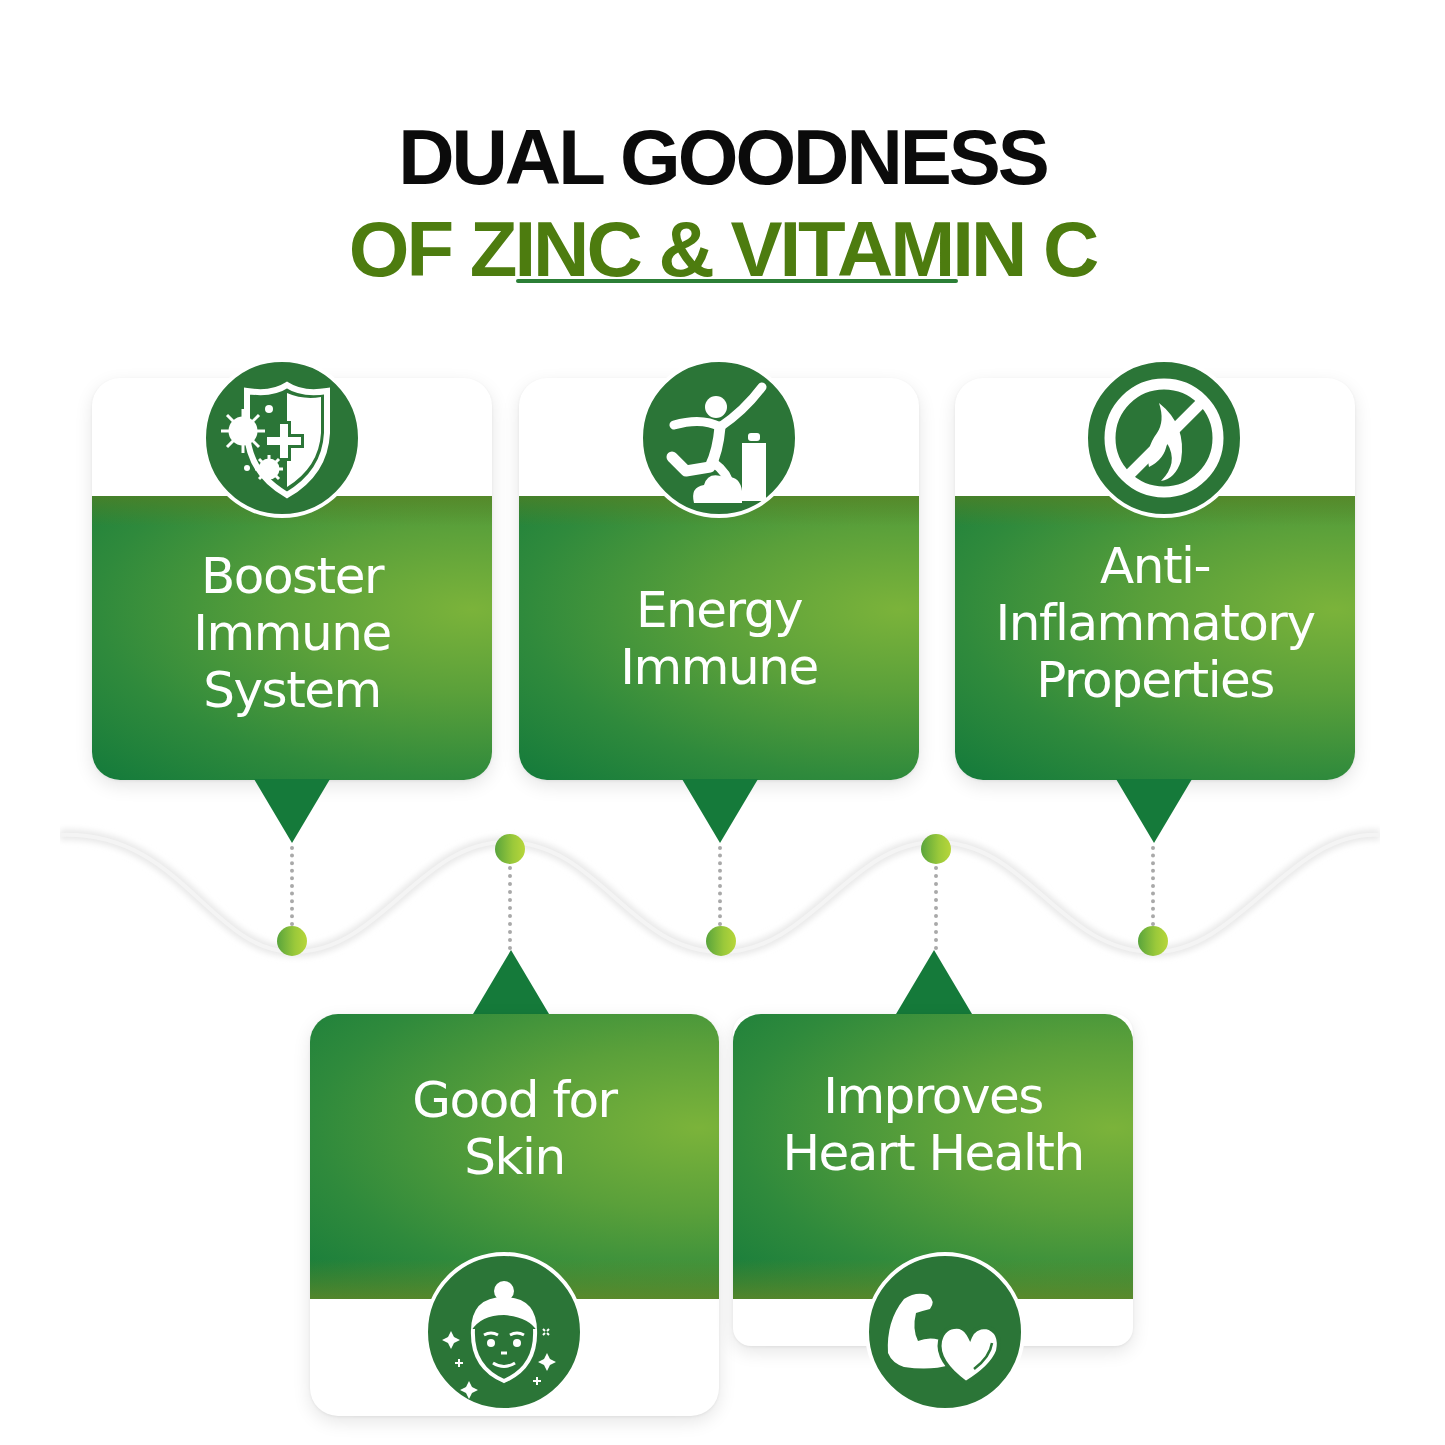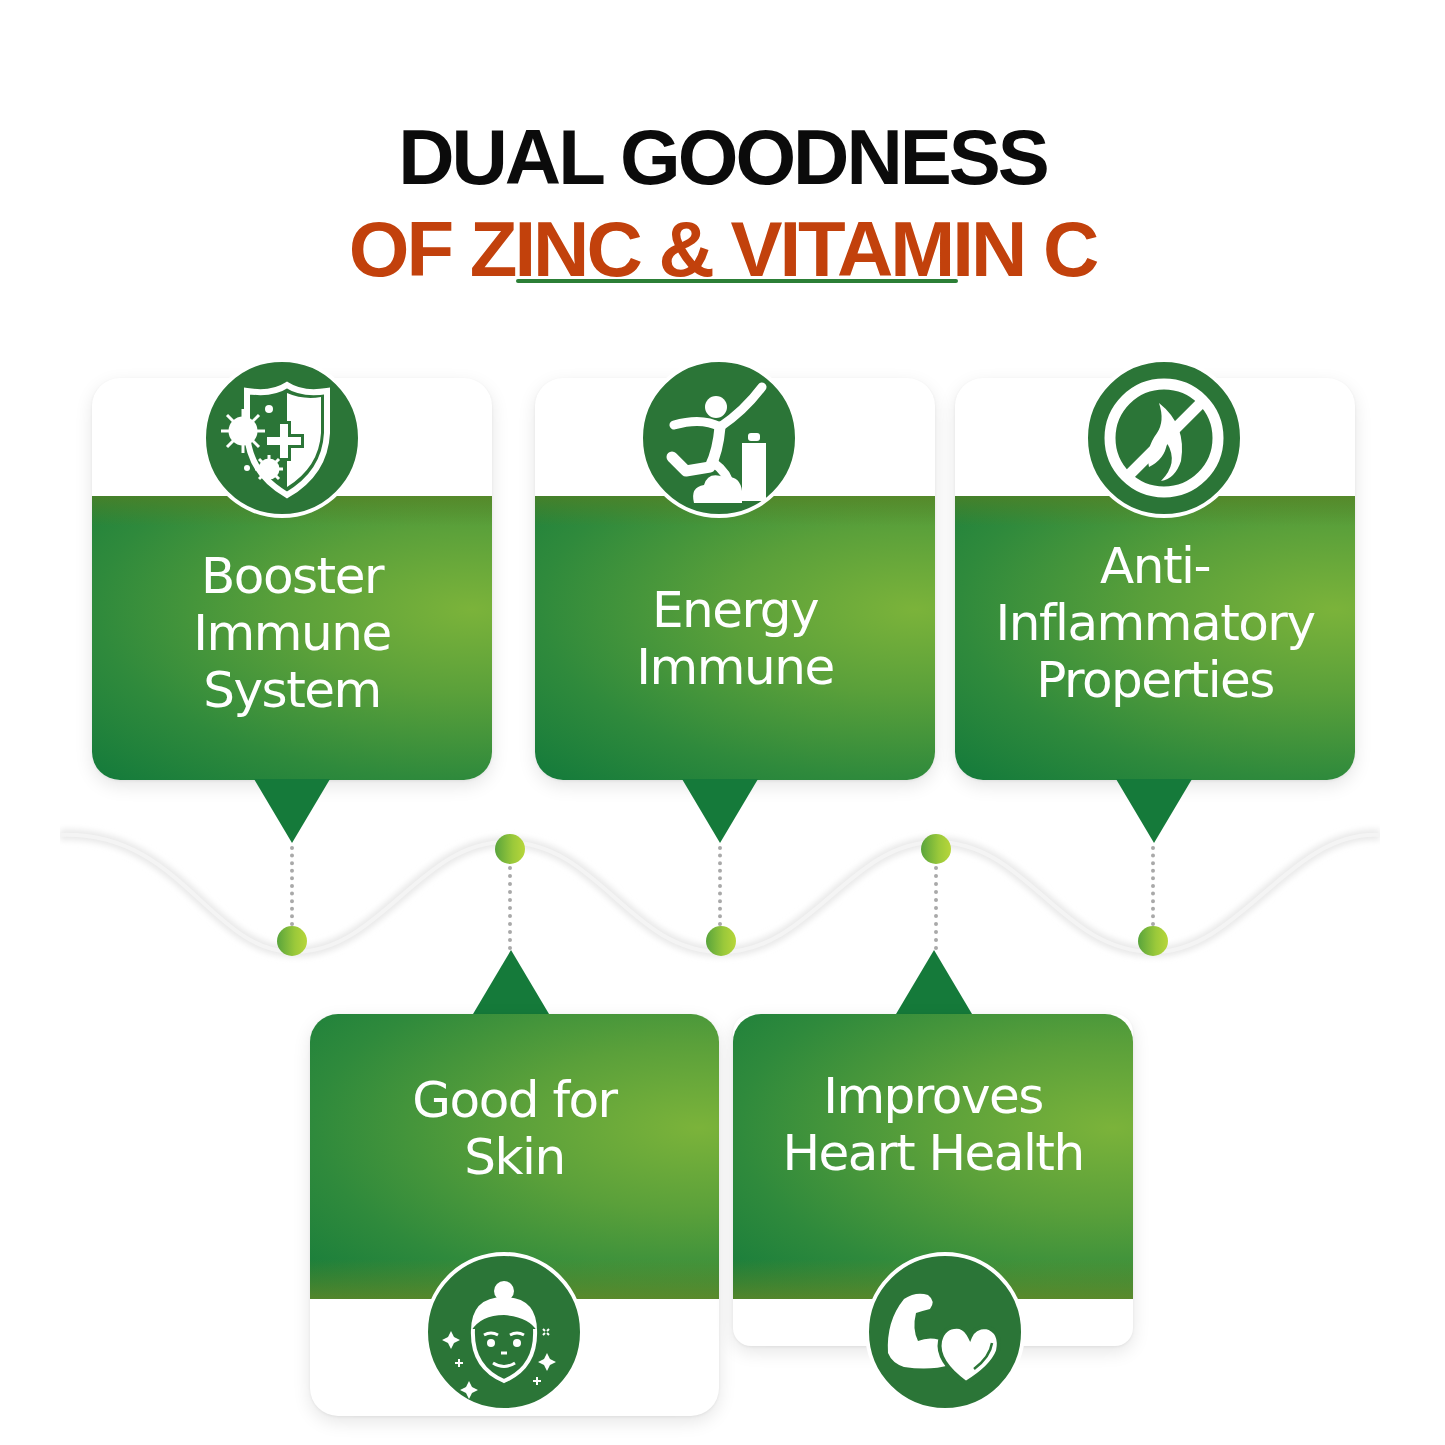--- a/index.html
+++ b/index.html
@@ -2,21 +2,21 @@
 <html><head>
 <meta charset="utf-8">
 <style>
   html, body { margin:0; padding:0; background:#ffffff; }
   body { width:1445px; height:1445px; position:relative; overflow:hidden;
          font-family:"Liberation Sans", "DejaVu Sans", sans-serif; }
 
   .headline { position:absolute; left:0; width:1445px; text-align:center;
               font-family:"Liberation Sans", sans-serif; font-weight:900; letter-spacing:-3px;margin-top:24px; }
   .headline.l1 { top:88px; font-size:78px; color:#0b0b0b; line-height:90px; }
-  .headline.l2 { top:180px; font-size:78px; color:#c2410c; line-height:90px; }
+  .headline.l2 { top:180px; font-size:78px; color:#4d7c0f; line-height:90px; }
   .rule { position:absolute; left:516px; top:279px; width:442px; height:4px; border-radius:2px; background:#2b7f36; }
 
   .card { position:absolute; width:400px; border-radius:28px; background:#ffffff;
           box-shadow: 0 6px 18px rgba(0,0,0,0.10), 0 1px 3px rgba(0,0,0,0.06); }
   .card .green { position:absolute; left:0; width:100%;
           background: radial-gradient(ellipse at 95% 40%, #7bb33a 0%, #5aa03a 35%, #2f8a3c 70%, #137a3b 100%); }
   .card.top .green { top:118px; bottom:0; border-radius:0 0 28px 28px; }
   .card.bottom .green { top:0; height:285px; border-radius:28px 28px 0 0; }
   .card.top .green::before { content:""; position:absolute; left:0; right:0; top:0; height:30px;
           background:linear-gradient(#5d7f1f, rgba(93,127,31,0)); opacity:0.6; }
@@ -85,21 +85,21 @@
       <line x1="52" y1="96" x2="72" y2="116"></line>
         <line x1="72" y1="96" x2="52" y2="116"></line>
     </g>
     <circle cx="62" cy="46" r="4" fill="#fff"></circle>
       <circle cx="40" cy="105" r="3" fill="#fff"></circle>
       <circle cx="84" cy="104" r="3" fill="#fff"></circle>
   </svg>
 </div>
 <div class="pointer down" style="left:254px; top:779px;"></div>
 
-<div class="card top" style="left:535px; top:378px; height:402px;">
+<div class="card top" style="left:519px; top:378px; height:402px;">
   <div class="green">
     <div class="label" style="top:86px;">
       <div>Energy</div>
       <div>Immune</div>
     </div>
   </div>
 </div>
 <div class="badge" style="left:639px; top:358px;">
   <svg viewBox="0 0 150 150">
     <circle cx="72" cy="44" r="11" fill="#fff"></circle>

